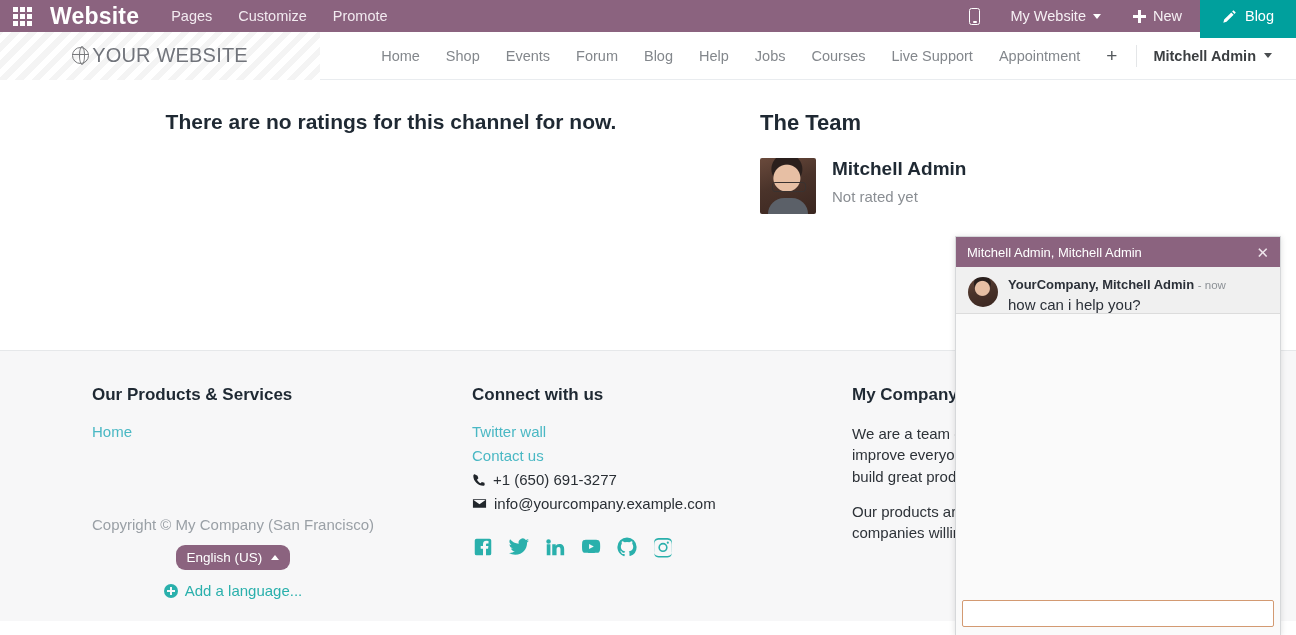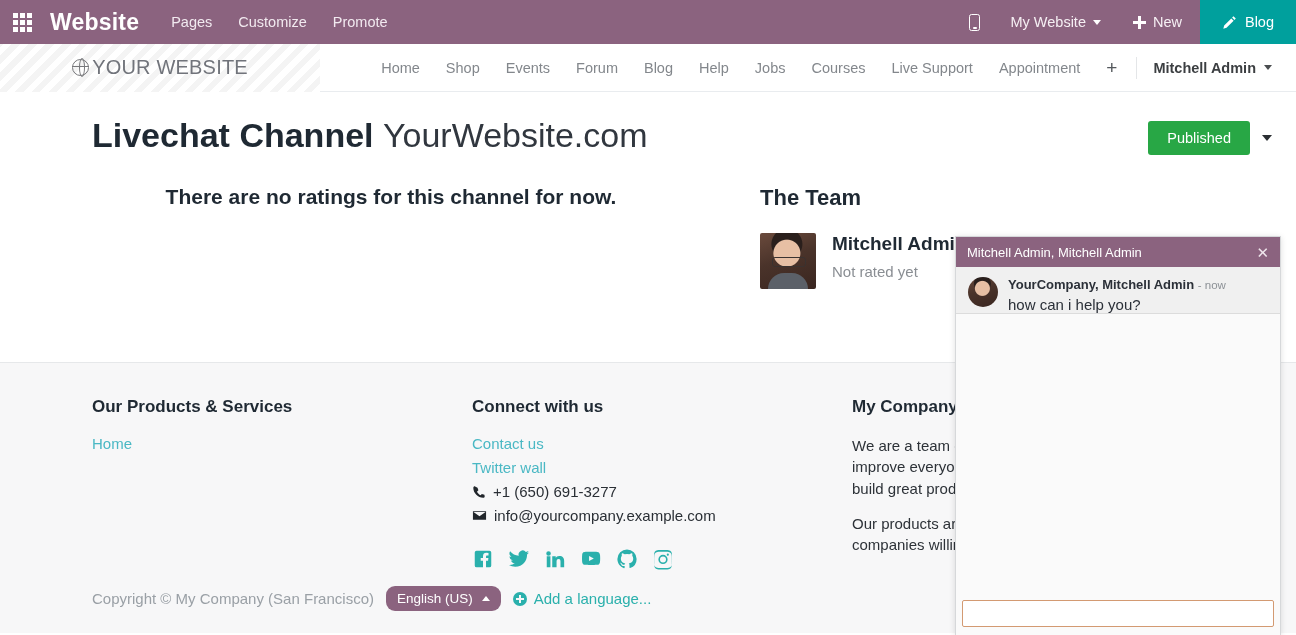--- a/index.html
+++ b/index.html
@@ -5,21 +5,21 @@
   * { box-sizing: border-box; margin: 0; padding: 0; }
   html, body {
     width: 1296px; height: 635px;
     font-family: "Liberation Sans", sans-serif;
     background: #ffffff;
     overflow: hidden;
   }
 
   
   .odoo-bar {
-    height: 44px;
+    height: 32px;
     background: #8b637f;
     display: flex;
     align-items: center;
     color: #ffffff;
     position: relative;
     z-index: 40;
   }
   .apps-grid {
     width: 44px; height: 44px;
     display: flex; align-items: center; justify-content: center;
@@ -227,21 +227,21 @@
   .fbody p + p { margin-top: 14px; }
   .social-row { display:flex; gap: 14px; margin-top: 24px; }
   .soc {
     width: 22px; height: 22px; color: #2ab0ac; display:flex; align-items:center; justify-content:center;
     cursor:pointer;
   }
   .soc svg { width: 22px; height: 22px; fill: #2ab0ac; }
 
   .copyright-row {
     position: absolute; left: 92px; bottom: 22px;
-    display: flex; align-items: center; gap: 12px;
+    display: flex; align-items: center; gap: 12px; flex-direction: column;
   }
   .copy-text { font-size: 15px; color:#9aa0a6; }
   .lang-btn {
     background:#8b637f; color:#fff; font-size:13.5px; padding: 5px 11px;
     border-radius:9px; display:flex; align-items:center; gap:9px; cursor:pointer;
   }
   .caret-up-w {
     width:0;height:0;border-left:4.5px solid transparent;border-right:4.5px solid transparent;
     border-bottom:5px solid #fff;
   }
@@ -363,30 +363,20 @@
     <span class="nav-plus">+</span>
     <span class="nav-divider"></span>
     <div class="user-menu">
       <span>Mitchell Admin</span>
       <span class="caret-dn-dark"></span>
     </div>
   </div>
 </div>
 
 <div class="page">
-  <div class="title-row">
-    <div class="page-title">
-      <span>Livechat Channel</span>
-      <span class="sub">YourWebsite.com</span>
-    </div>
-    <div class="publish-wrap">
-      <div class="publish-btn">Published</div>
-      <div class="publish-caret"></div>
-    </div>
-  </div>
 
   <div class="content-row">
     <div class="ratings-col">
       <div class="no-ratings">There are no ratings for this channel for now.</div>
     </div>
     <div class="team-col">
       <div class="team-title">The Team</div>
       <div class="team-member">
         <div class="avatar-img"></div>
         <div>
@@ -399,22 +389,22 @@
 </div>
 
 <div class="footer">
   <div class="footer-cols">
     <div class="fcol-1">
       <div class="fcol-h">Our Products &amp; Services</div>
       <a class="flink">Home</a>
     </div>
     <div class="fcol-2">
       <div class="fcol-h">Connect with us</div>
+      <a class="flink">Twitter wall</a>
       <a class="flink">Contact us</a>
-      <a class="flink">Twitter wall</a>
       <div class="fline">
         <svg width="14" height="14" viewBox="0 0 16 16">
           <path fill="#21262b" d="M3 1.5c-.7 0-1.5.8-1.5 1.8C1.5 9 7 14.5 12.7 14.5c1 0 1.8-.8 1.8-1.5l-.3-1.8-3-1-1.3 1.6c-1.8-.9-3.4-2.5-4.2-4.2L7.3 6l-1-3z"></path>
         </svg>
         <span>+1 (650) 691-3277</span>
       </div>
       <div class="fline">
         <svg width="15" height="15" viewBox="0 0 16 16">
           <path fill="#21262b" d="M1 3.5h14v9H1zM1.6 4.2L8 8.8l6.4-4.6z"></path>
         </svg>

